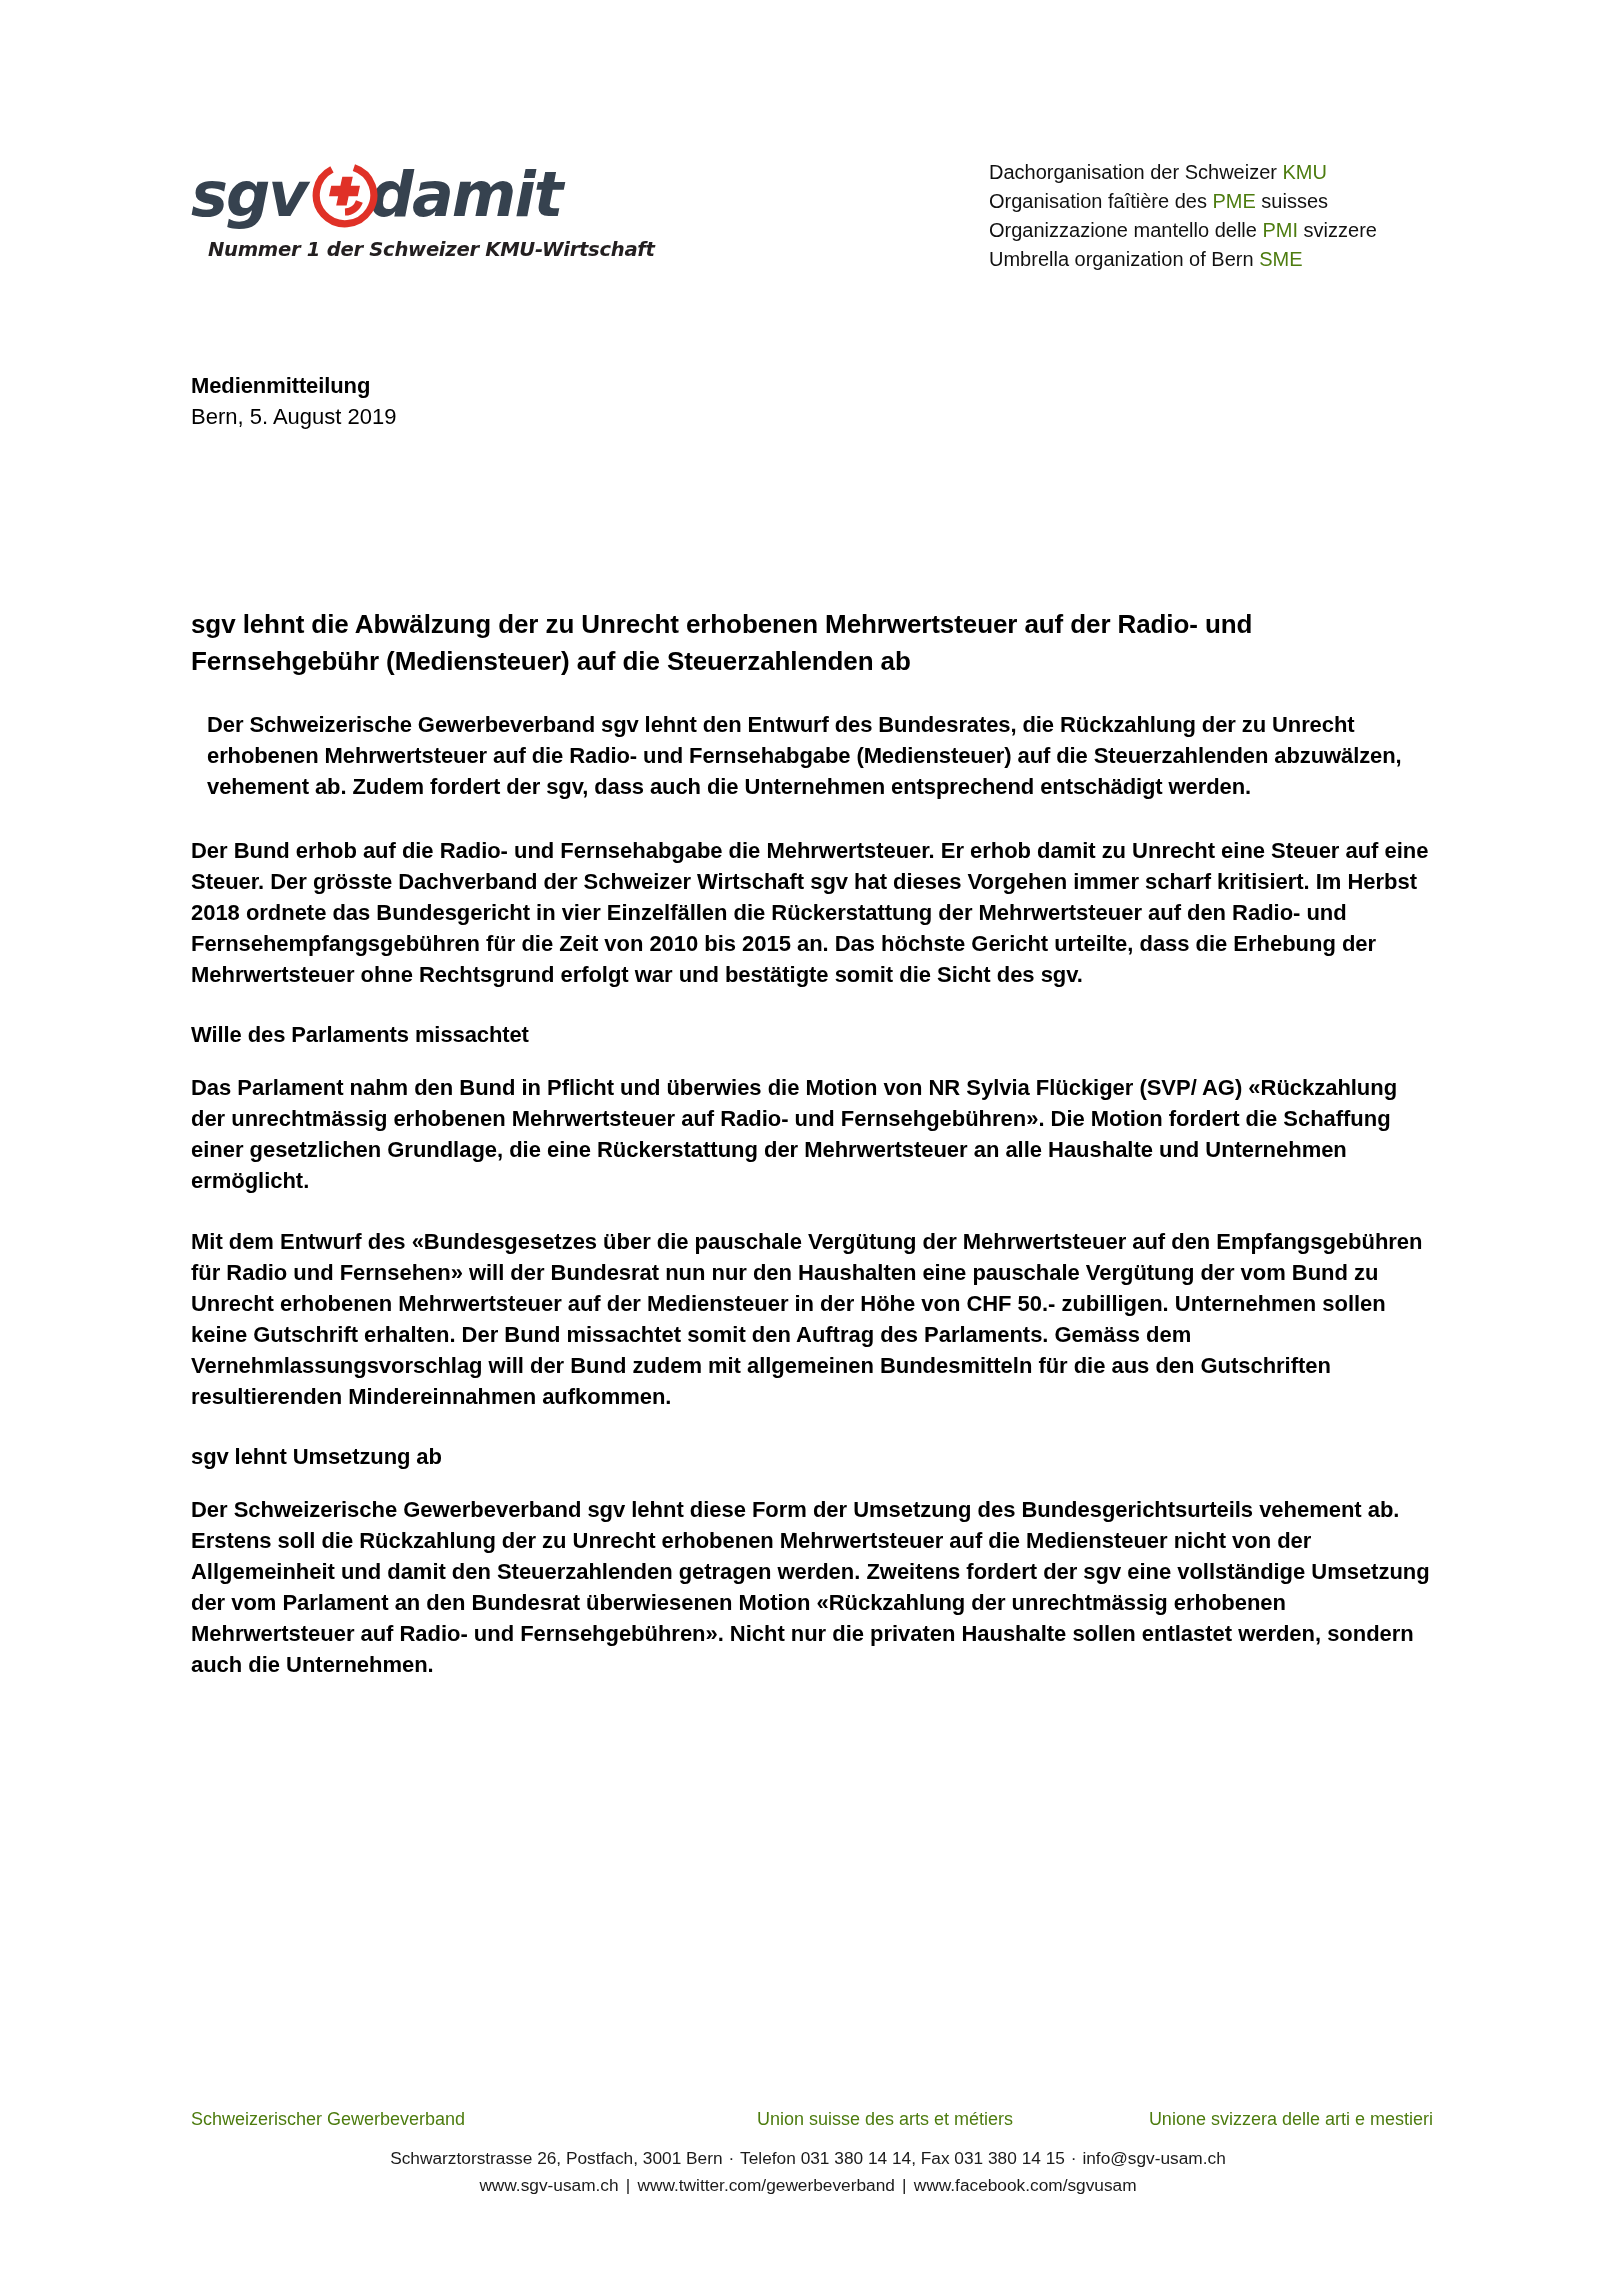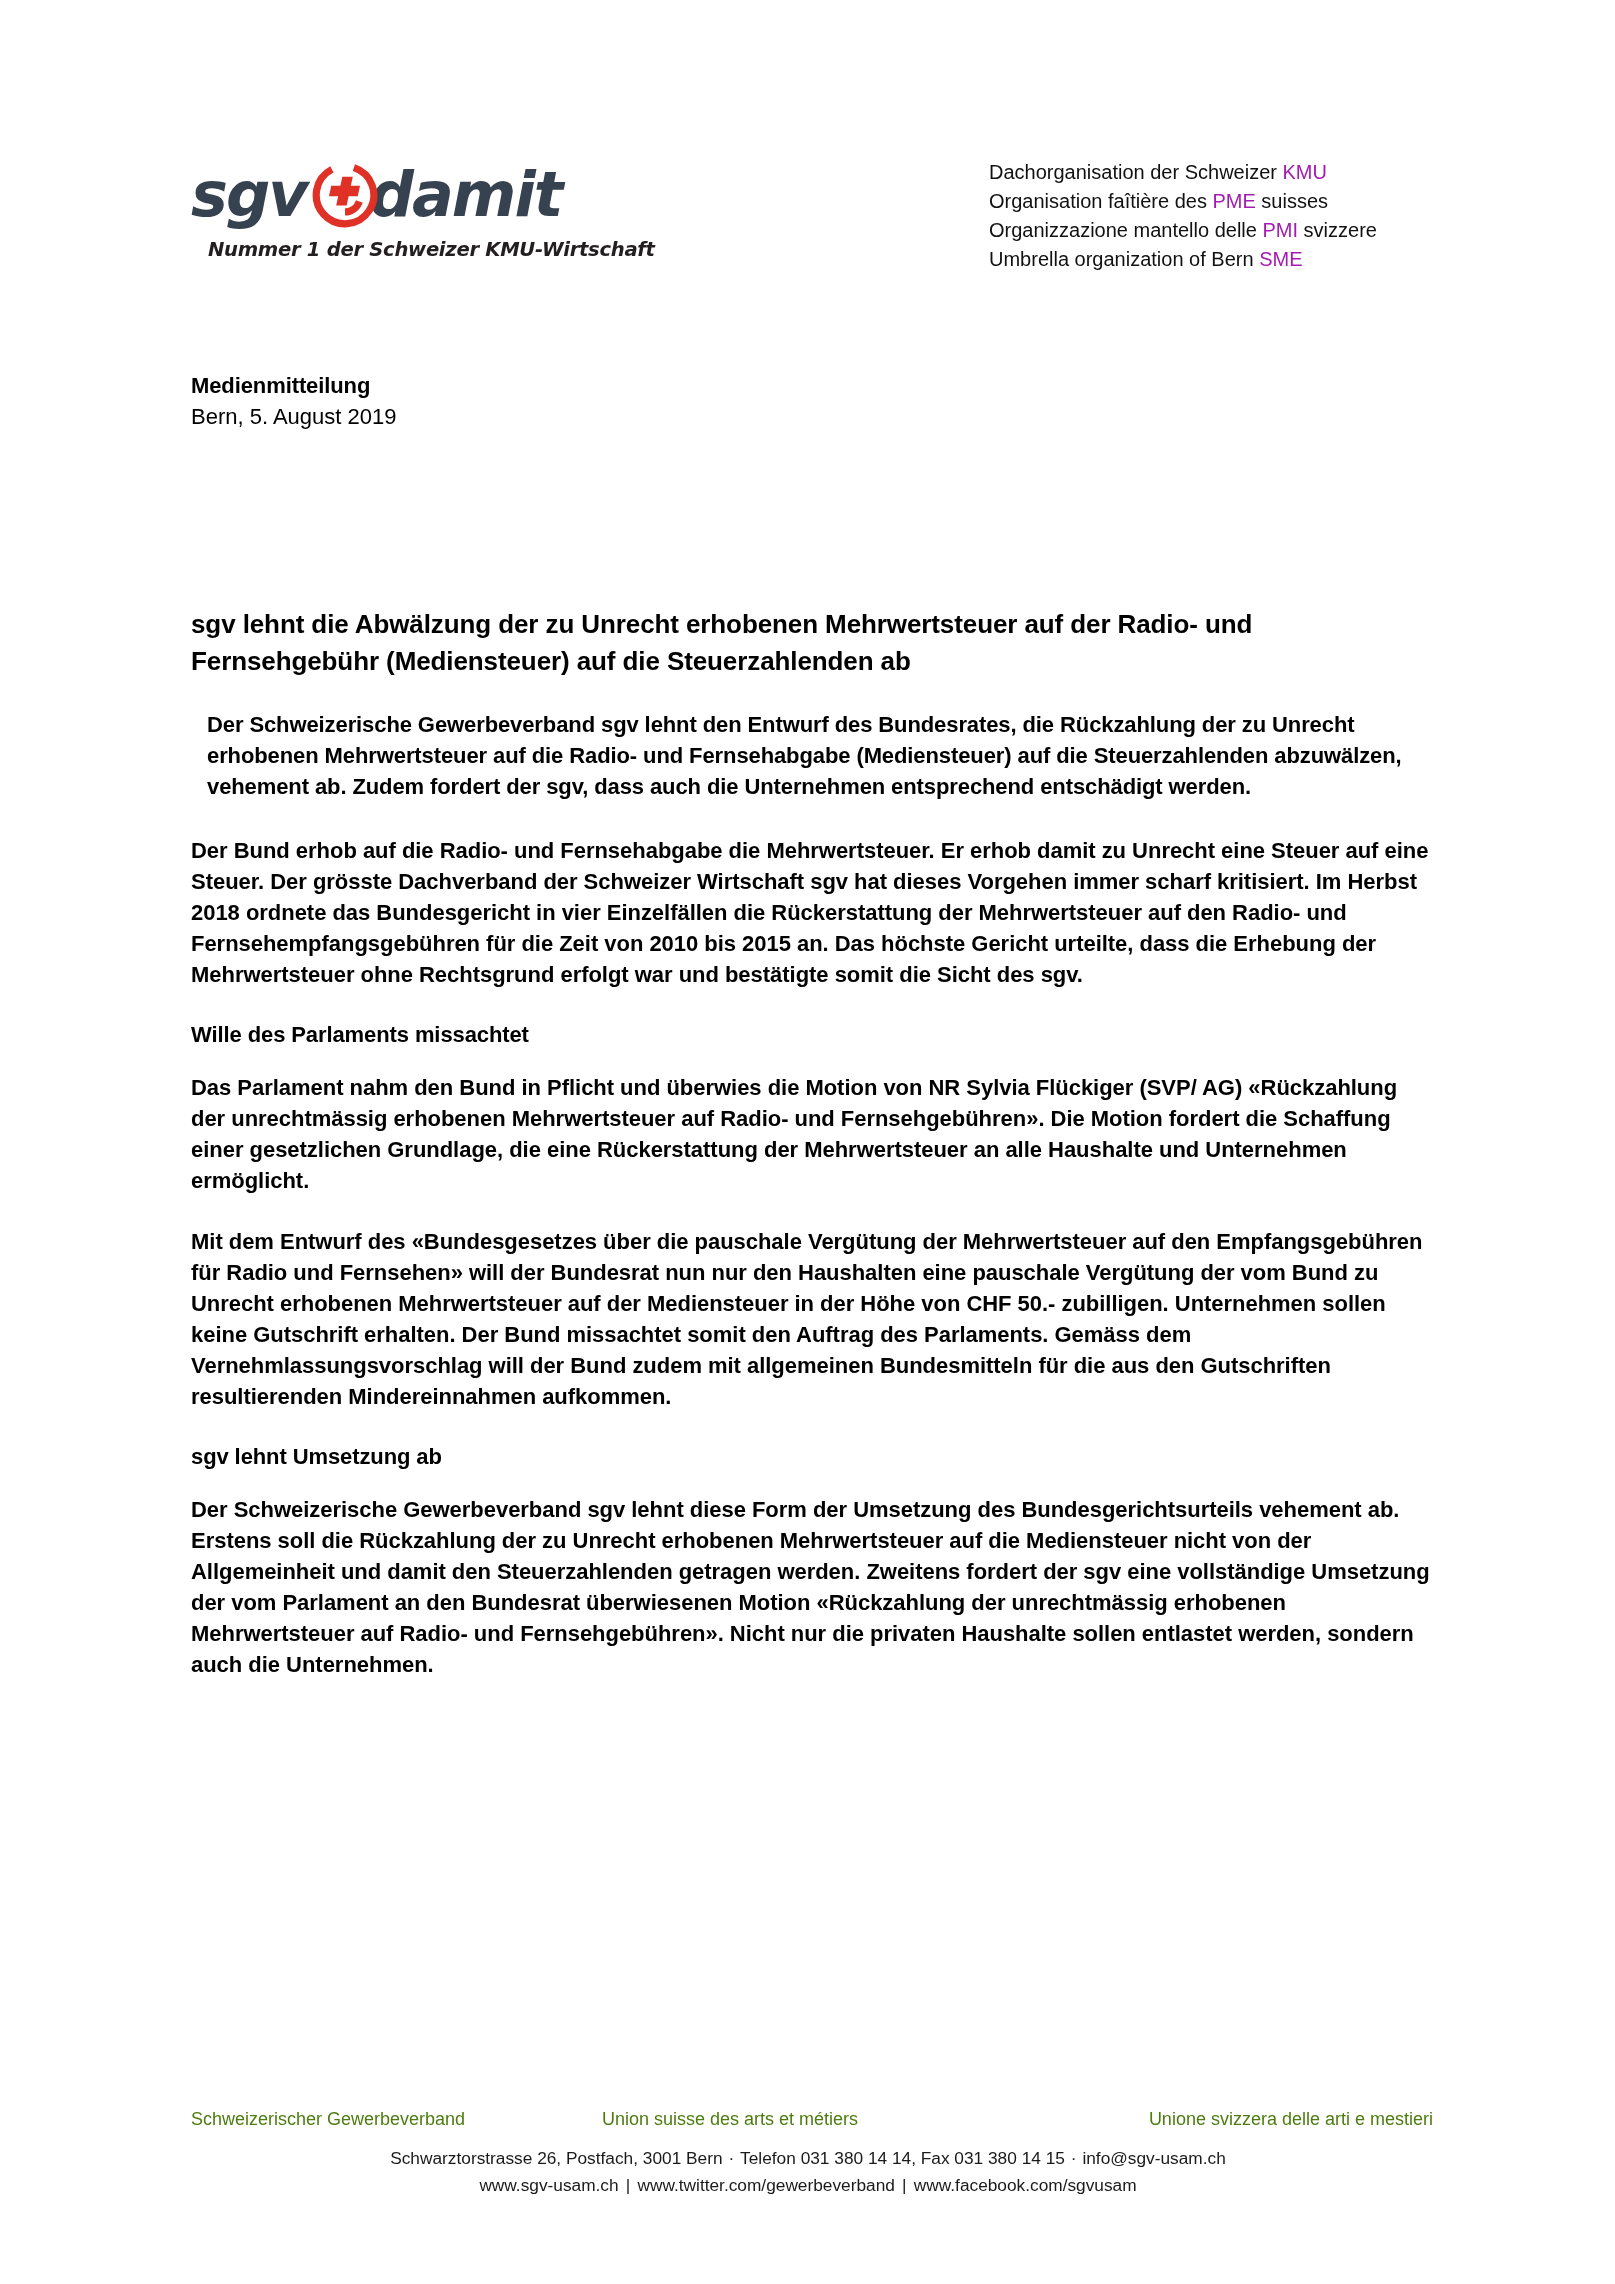--- a/index.html
+++ b/index.html
@@ -80,21 +80,21 @@
   .org-lines {
     position: absolute;
     left: 989px;
     top: 158px;
     font-family: "Liberation Sans", sans-serif;
     font-size: 20px;
     line-height: 29px;
     color: #111111;
     white-space: nowrap;
   }
-  .org-lines .hl { color: #a21caf; }
+  .org-lines .hl { color: #4d7c0f; }
 
   
   .meta {
     position: absolute;
     left: 191px;
     top: 370px;
     font-size: 21.5px;
     line-height: 31px;
   }
   .meta-kicker {
@@ -156,21 +156,21 @@
     position: absolute;
     top: 46px;
     left: 191px;
     width: 1242px;
     display: flex;
     color: #4d7c0f;
     font-size: 18px;
     line-height: 22px;
   }
   .footer-orgrow .col-de { width: 411px; }
-  .footer-orgrow .col-fr { width: 411px; }
+  .footer-orgrow .col-fr { width: 411px; text-align: right; }
   .footer-orgrow .col-it { width: 420px; text-align: right; }
 
   .footer-contact {
     position: absolute;
     top: 83px;
     left: 0;
     width: 100%;
     text-align: center;
     font-size: 17.3px;
     line-height: 27px;

